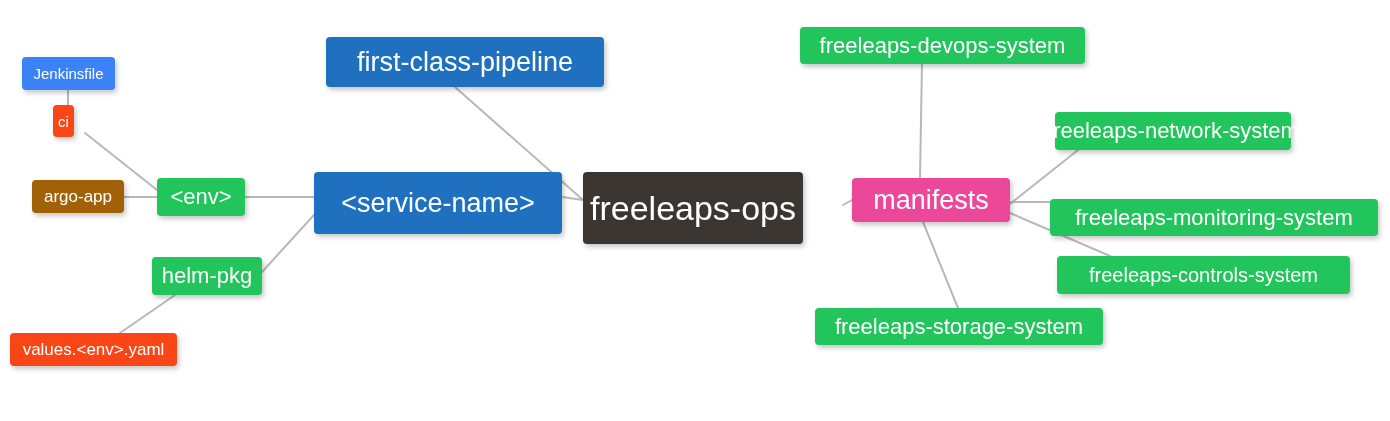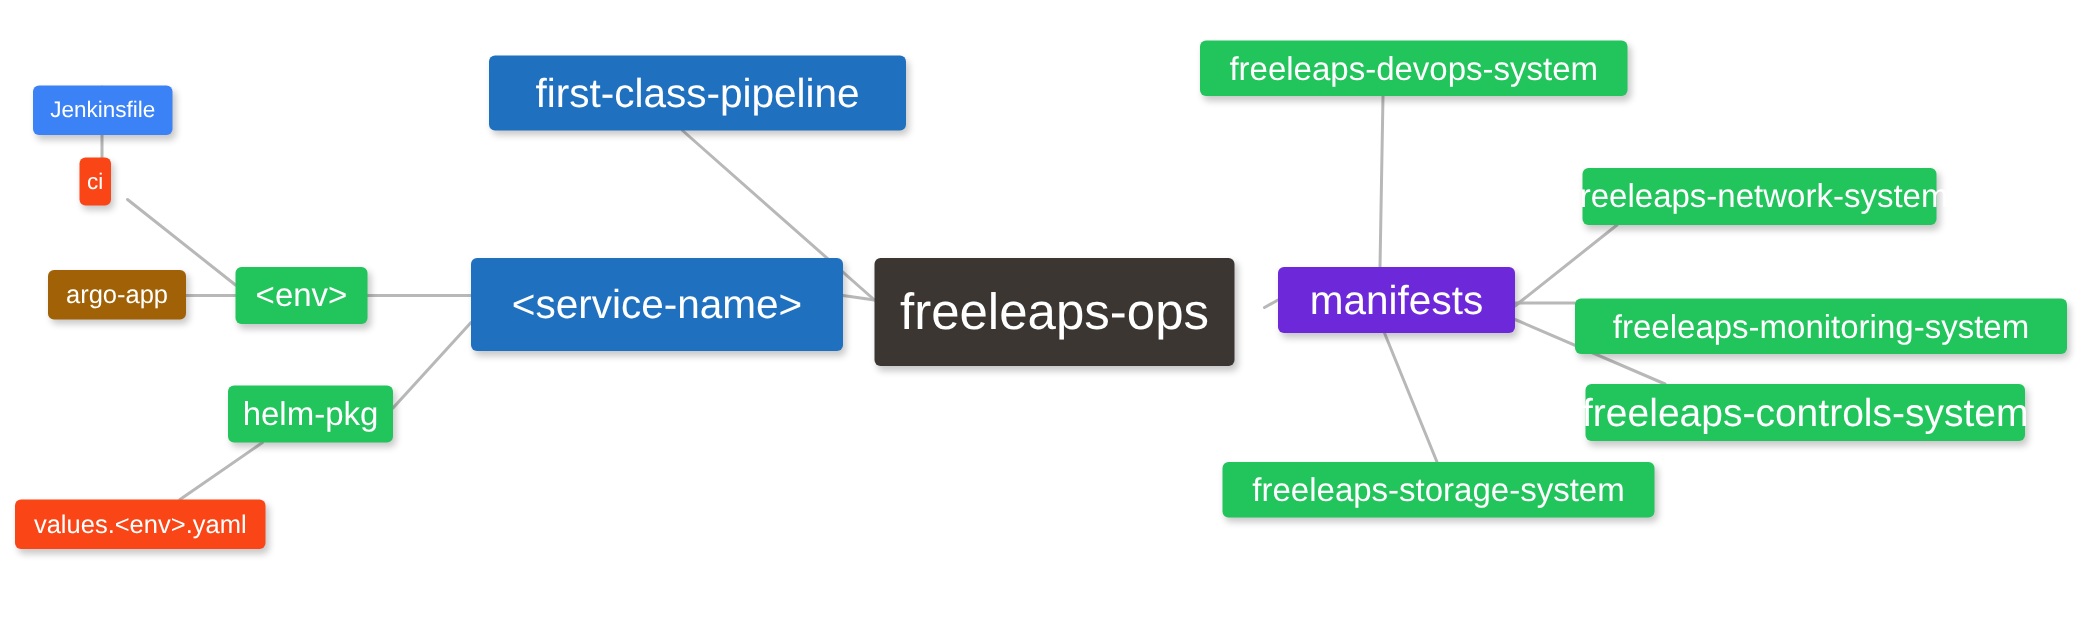--- a/index.html
+++ b/index.html
@@ -57,30 +57,30 @@
       <line x1="68" y1="105" x2="68" y2="58" stroke="#b8b8b8" stroke-width="2" stroke-linecap="round"></line>
       <line x1="157" y1="197" x2="124" y2="197" stroke="#b8b8b8" stroke-width="2" stroke-linecap="round"></line>
       <line x1="175" y1="295" x2="120" y2="333" stroke="#b8b8b8" stroke-width="2" stroke-linecap="round"></line>
       <line x1="920" y1="178" x2="922" y2="64" stroke="#b8b8b8" stroke-width="2" stroke-linecap="round"></line>
       <line x1="1010" y1="204" x2="1078" y2="150" stroke="#b8b8b8" stroke-width="2" stroke-linecap="round"></line>
       <line x1="1010" y1="202" x2="1050" y2="202" stroke="#b8b8b8" stroke-width="2" stroke-linecap="round"></line>
       <line x1="1010" y1="213" x2="1110" y2="256" stroke="#b8b8b8" stroke-width="2" stroke-linecap="round"></line>
       <line x1="923" y1="222" x2="958" y2="308" stroke="#b8b8b8" stroke-width="2" stroke-linecap="round"></line>
     </svg>
   <div id="node-layer">
-      <div class="node" style="left: 583px; top: 172px; width: 240px; height: 72px; background: rgb(59, 54, 50); font-size: 34px;">
+      <div class="node" style="left: 583px; top: 172px; width: 220px; height: 72px; background: rgb(59, 54, 50); font-size: 34px;">
         <span>freeleaps-ops</span>
       </div>
       <div class="node" style="left: 314px; top: 37px; width: 278px; height: 50px; background: rgb(32, 112, 192); font-size: 27px; margin-left: 12px;">
         <span>first-class-pipeline</span>
       </div>
       <div class="node" style="left: 314px; top: 172px; width: 248px; height: 62px; background: rgb(32, 112, 192); font-size: 27px;">
         <span>&lt;service-name&gt;</span>
       </div>
-      <div class="node" style="left: 852px; top: 178px; width: 158px; height: 44px; background: #6d28d9; font-size: 27px;">
+      <div class="node" style="left: 852px; top: 178px; width: 158px; height: 44px; background: #ec4899; font-size: 27px;">
         <span>manifests</span>
       </div>
       <div class="node" style="left: 157px; top: 178px; width: 88px; height: 38px; background: rgb(34, 196, 92); font-size: 22px;">
         <span>&lt;env&gt;</span>
       </div>
       <div class="node" style="left: 152px; top: 257px; width: 110px; height: 38px; background: rgb(34, 196, 92); font-size: 22px;">
         <span>helm-pkg</span>
       </div>
       <div class="node" style="left: 53px; top: 105px; width: 21px; height: 32px; background: rgb(250, 70, 22); font-size: 15px;">
         <span>ci</span>
@@ -96,20 +96,20 @@
       </div>
       <div class="node" style="left: 800px; top: 27px; width: 285px; height: 37px; background: rgb(34, 196, 92); font-size: 22px;">
         <span>freeleaps-devops-system</span>
       </div>
       <div class="node" style="left: 1055px; top: 112px; width: 236px; height: 38px; background: rgb(34, 196, 92); font-size: 22px;">
         <span>freeleaps-network-system</span>
       </div>
       <div class="node" style="left: 1050px; top: 187px; width: 328px; height: 37px; background: rgb(34, 196, 92); font-size: 22px; margin-top: 12px;">
         <span>freeleaps-monitoring-system</span>
       </div>
-      <div class="node" style="left: 1057px; top: 256px; width: 293px; height: 38px; background: rgb(34, 196, 92); font-size: 26px;">
+      <div class="node" style="left: 1057px; top: 256px; width: 293px; height: 38px; background: rgb(34, 196, 92); font-size: 20px;">
         <span>freeleaps-controls-system</span>
       </div>
       <div class="node" style="left: 815px; top: 308px; width: 288px; height: 37px; background: rgb(34, 196, 92); font-size: 22px;">
         <span>freeleaps-storage-system</span>
       </div>
     </div>
 </div>
 
 </body></html>

